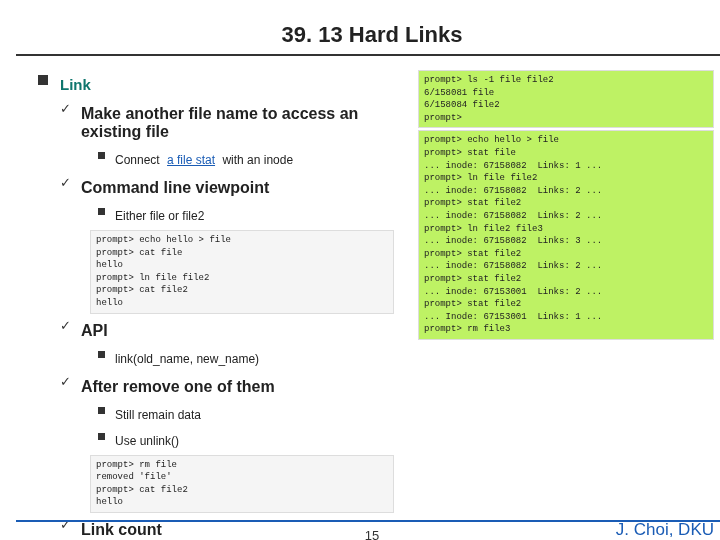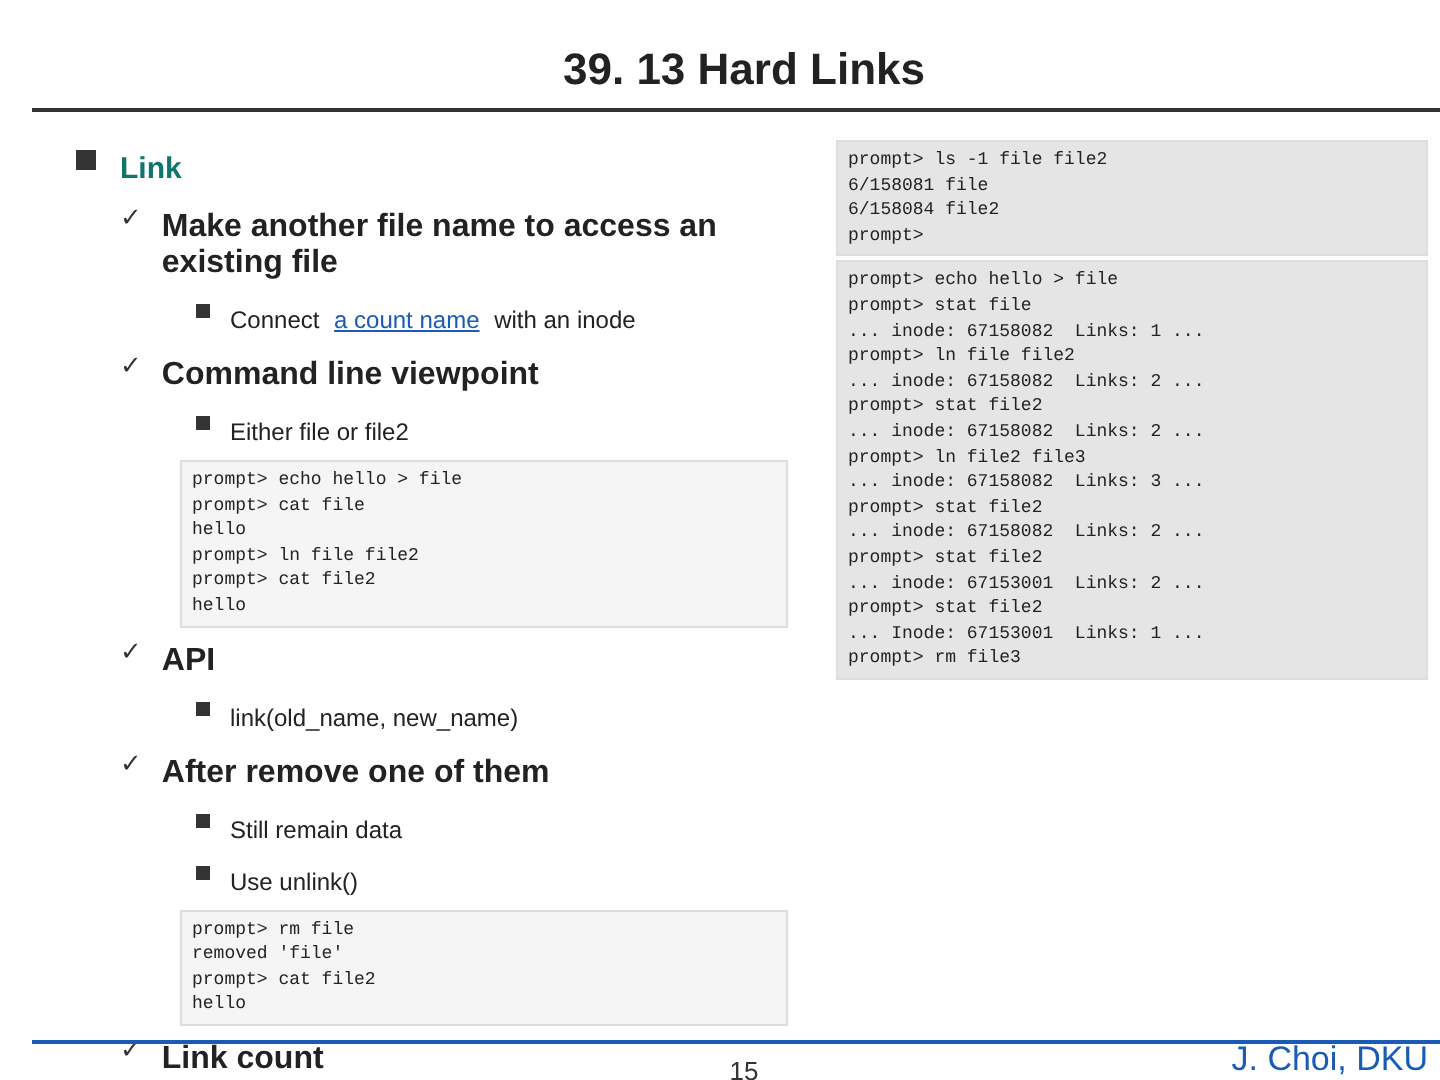--- a/index.html
+++ b/index.html
@@ -142,21 +142,21 @@
       padding: 3px 5px;
       margin: 3px 0 3px 38px;
       color: #222;
       line-height: 1.4;
       white-space: pre;
     }
 
     .right-code-block {
       font-family: 'Courier New', monospace;
       font-size: 9px;
-      background: #e5e5e5;
+      background: #bef264;
       border: 1px solid #ddd;
       padding: 3px 5px;
       margin: 2px 0;
       color: #222;
       line-height: 1.4;
       white-space: pre;
     }
 
     .footer {
       position: absolute;
@@ -202,21 +202,21 @@
       </div>
 
       <div class="level2">
         <div class="level2-item">
           <span class="check-bullet">✓</span>
           <span class="level2-label">Make another file name to access an existing file</span>
         </div>
         <div class="level3">
           <div class="level3-item">
             <span class="small-square"></span>
-            <span class="level3-label">Connect <span class="link-colored">a count name</span> with an inode</span>
+            <span class="level3-label">Connect <span class="link-colored">a file stat</span> with an inode</span>
           </div>
         </div>
       </div>
 
       <div class="level2">
         <div class="level2-item">
           <span class="check-bullet">✓</span>
           <span class="level2-label">Command line viewpoint</span>
         </div>
         <div class="level3">

